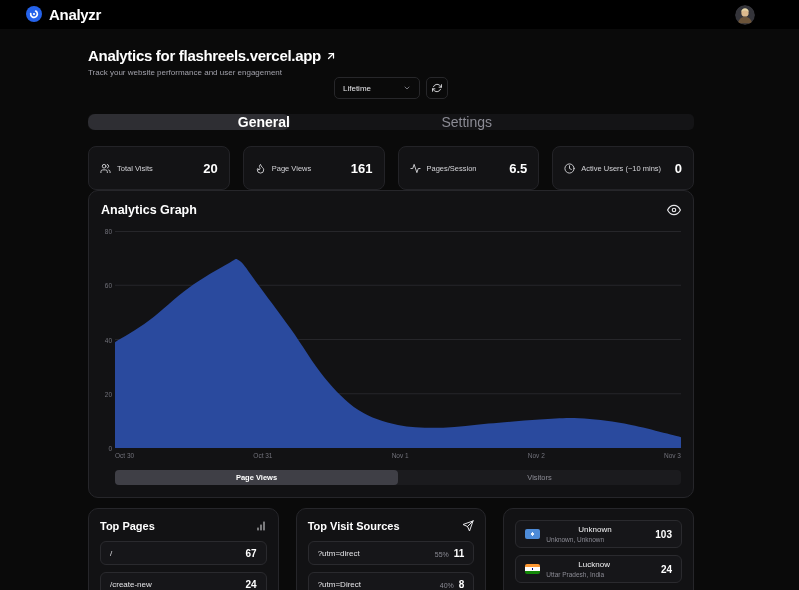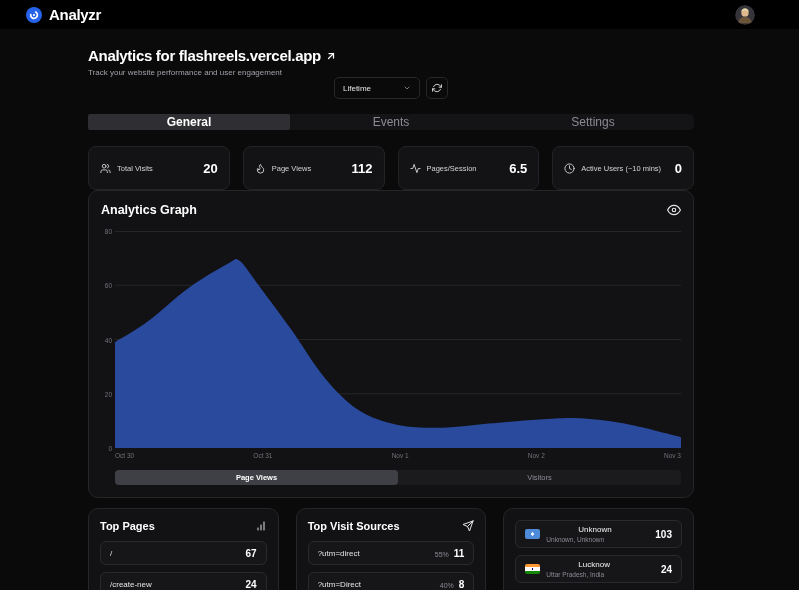--- a/index.html
+++ b/index.html
@@ -2,21 +2,21 @@
 <html><head>
 <meta charset="utf-8">
 <style>
   * { margin:0; padding:0; box-sizing:border-box; }
   html,body { width:799px; height:590px; overflow:hidden; background:#0a0a0a;
     font-family:"Liberation Sans","DejaVu Sans",sans-serif; color:#fafafa; }
 
   
   .navbar { height:29px; background:#000; display:flex; align-items:center;
     justify-content:space-between; padding:0 44px 0 26px; }
-  .brand { display:flex; align-items:center; gap:7px; }
+  .brand { display:flex; align-items:flex-start; gap:7px; }
   .brand-name { font-size:15px; font-weight:700; letter-spacing:-0.3px; color:#fff; }
   .logo-badge { width:16px; height:16px; display:block; }
   .avatar { width:20px; height:20px; border-radius:50%; overflow:hidden; display:block; cursor:pointer; }
 
   
   main { width:606px; margin-left:88px; padding-top:18px; }
 
   .page-header { display:flex; justify-content:space-between; margin-bottom:15px;flex-direction:column; }
   h1 { font-size:15px; font-weight:800; letter-spacing:-0.3px; display:flex; align-items:center; gap:4px; color:#fff; }
   .ext-icon { width:12px; height:12px; color:#fff; cursor:pointer; }
@@ -26,22 +26,22 @@
     color:#e4e4e7; font-size:8px; display:flex; align-items:center; justify-content:space-between;
     padding:0 8px; cursor:pointer; font-family:inherit; }
   .select svg { width:8px; height:8px; color:#8b8b94; }
   .icon-btn { width:22px; height:22px; background:#0a0a0a; border:1px solid #27272a; border-radius:5px;
     display:flex; align-items:center; justify-content:center; color:#e4e4e7; cursor:pointer; }
   .icon-btn svg { width:10px; height:10px; }
 
   
   .tabs { display:grid; grid-template-columns:1fr 1fr 1fr; background:#141416; border-radius:5px;
     height:16px; margin-bottom:16px; }
-  .tab { border:none; background:transparent; color:#8b8b94; font-size:12px; font-family:inherit;
-    border-radius:2px; cursor:pointer; line-height:16px; }
+  .tab { border:none; background:transparent; color:#8b8b94; font-size:14px; font-family:inherit;
+    border-radius:7px; cursor:pointer; line-height:16px;text-align:right; }
   .tab.active { background:#2e2e33; color:#fff; font-weight:600; }
 
   
   .stats { display:grid; grid-template-columns:repeat(4,1fr); gap:13px; }
   .stat-card { height:44px; background:#131315; border:1px solid #232327; border-radius:8px;
     display:flex; align-items:center; justify-content:space-between; padding:0 11px; }
   .stat-left { display:flex; align-items:center; gap:6px; min-width:0; }
   .sicon { width:11px; height:11px; color:#d4d4d8; flex:none; display:block; }
   .sicon svg { width:11px; height:11px; display:block; }
   .stat-label { font-size:7.5px; color:#d4d4d8; white-space:nowrap; }
@@ -136,21 +136,20 @@
             <path d="M1 20v-6h6"></path>
             <path d="M3.51 9a9 9 0 0 1 14.85-3.36L23 10"></path>
             <path d="M1 14l4.64 4.36A9 9 0 0 0 20.49 15"></path>
           </svg>
       </button>
     </div>
   </header>
 
   <div class="tabs">
     <button class="tab active">General</button>
-    <button class="tab">Events</button>
     <button class="tab">Settings</button>
   </div>
 
   <div class="stats">
     <div class="stat-card">
       <div class="stat-left">
         <span class="sicon">
           <svg viewBox="0 0 24 24" fill="none" stroke="currentColor" stroke-width="2" stroke-linecap="round" stroke-linejoin="round">
               <path d="M16 21v-2a4 4 0 0 0-4-4H6a4 4 0 0 0-4 4v2"></path>
               <circle cx="9" cy="7" r="4"></circle>
@@ -164,21 +163,21 @@
     </div>
     <div class="stat-card">
       <div class="stat-left">
         <span class="sicon">
           <svg viewBox="0 0 24 24" fill="none" stroke="currentColor" stroke-width="2" stroke-linecap="round" stroke-linejoin="round">
               <path d="M8.5 14.5A2.5 2.5 0 0 0 11 12c0-1.38-.5-2-1-3-1.072-2.143-.224-4.054 2-6 .5 2.5 2 4.9 4 6.5 2 1.6 3 3.5 3 5.5a7 7 0 1 1-14 0c0-1.153.433-2.294 1-3a2.5 2.5 0 0 0 2.5 2.5z"></path>
             </svg>
         </span>
         <span class="stat-label">Page Views</span>
       </div>
-      <span class="stat-value">112</span>
+      <span class="stat-value">161</span>
     </div>
     <div class="stat-card">
       <div class="stat-left">
         <span class="sicon">
           <svg viewBox="0 0 24 24" fill="none" stroke="currentColor" stroke-width="2" stroke-linecap="round" stroke-linejoin="round">
               <polyline points="22 12 18 12 15 21 9 3 6 12 2 12"></polyline>
             </svg>
         </span>
         <span class="stat-label">Pages/Session</span>
       </div>

